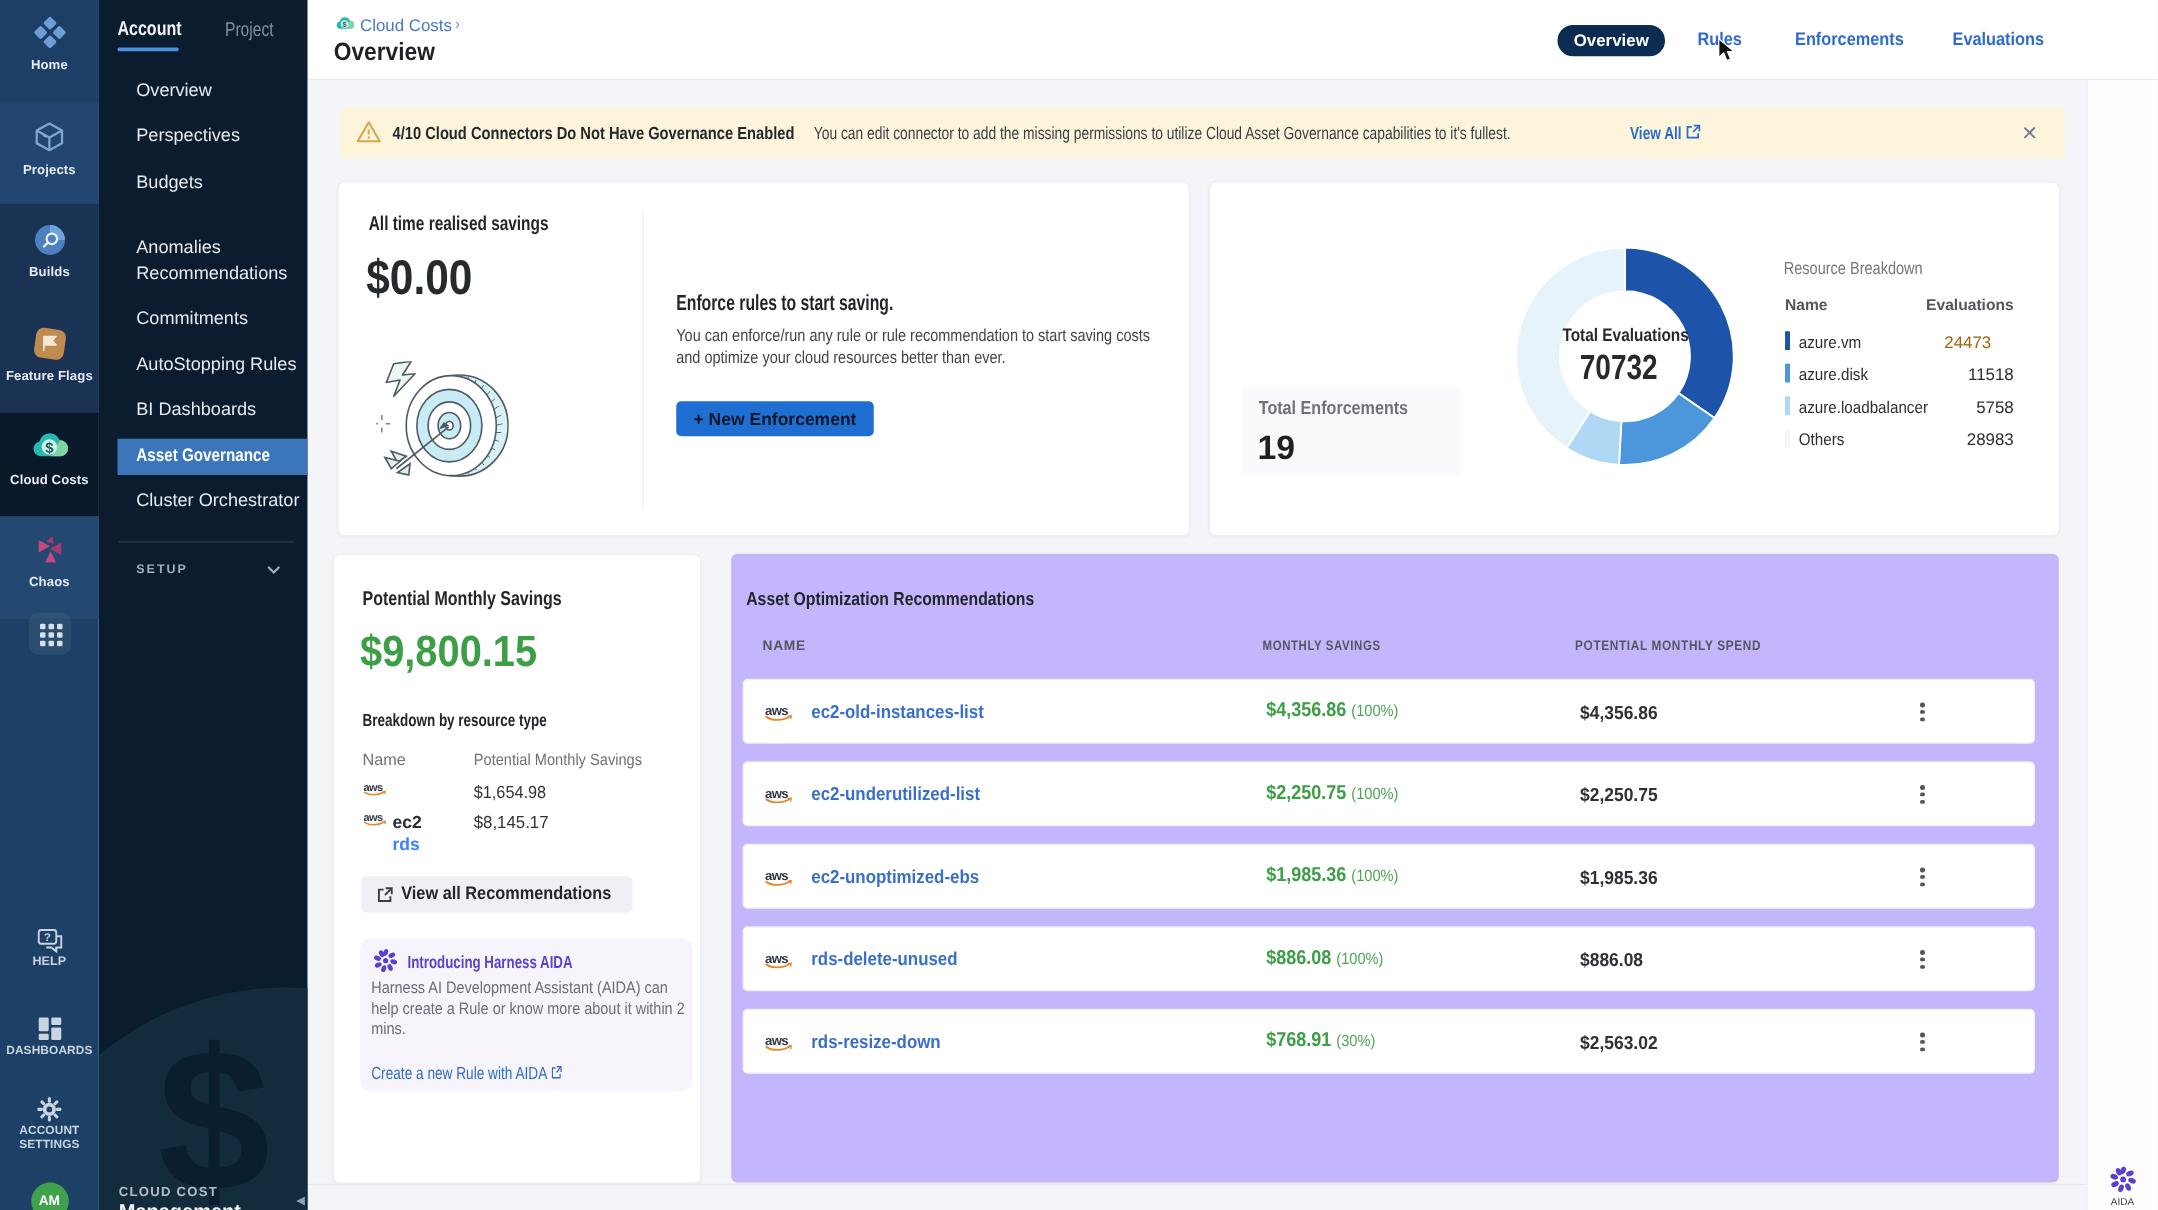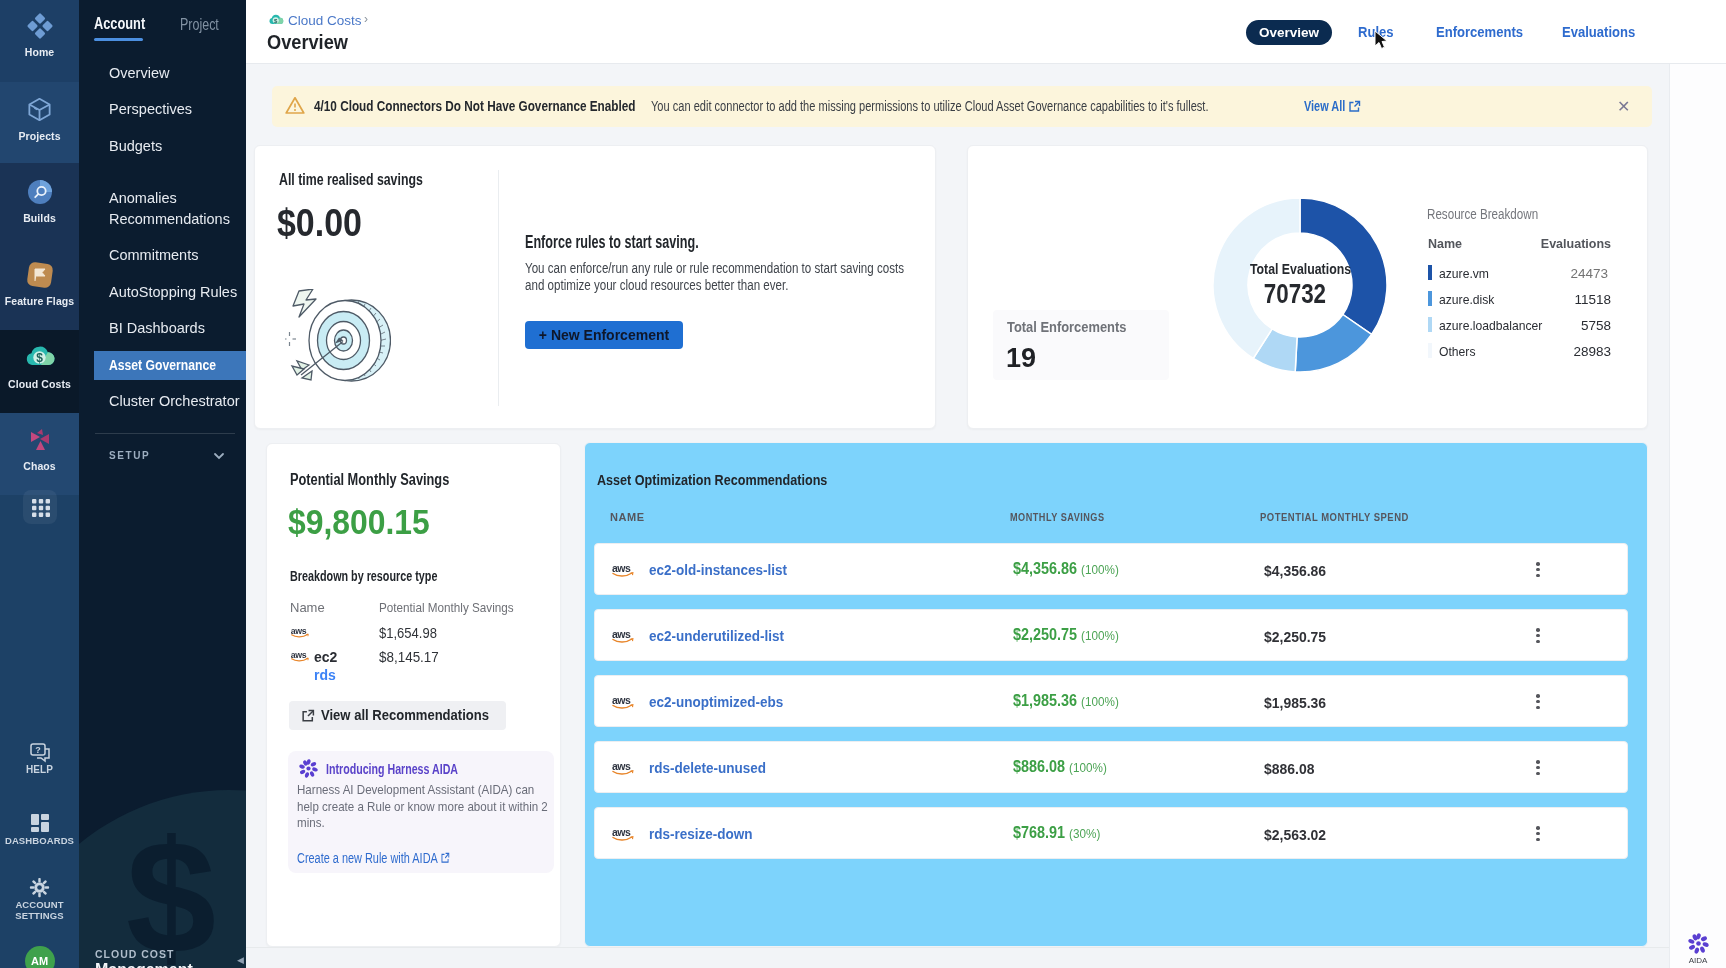--- a/index.html
+++ b/index.html
@@ -194,21 +194,21 @@
       <div class="abs" id="bn_norm" style="transform:scaleX(0.79);transform-origin:left top;left:379px;top:12px;color:#3A3E44;font-size:14px;white-space:nowrap;">You can edit connector to add the missing permissions to utilize Cloud Asset Governance capabilities to it's fullest.</div>
       <div class="abs" id="bn_va" style="transform:scaleX(0.78);transform-origin:left top;left:1032px;top:12px;color:#2A6CC8;font-size:14px;font-weight:bold;white-space:nowrap;">View All</div>
       <div class="abs" style="left:1076px;top:13px;"><svg width="13" height="13" viewBox="0 0 13 13" fill="none" stroke="#2A6CC8" stroke-width="1.4">
             <path d="M5.5 2.5 L2 2.5 L2 11 L10.5 11 L10.5 7.5"></path>
             <path d="M7 1.5 L11.5 1.5 L11.5 6"></path>
             <path d="M11.2 1.8 L6.5 6.5"></path>
           </svg></div>
       <div class="abs" style="left:1345px;top:11px;color:#7A7894;font-size:16px;">✕</div>
     </div>
 
-    <div class="card" style="left:8px;top:145px;width:682px;height:284px;">
+    <div class="card" style="left:24px;top:145px;width:682px;height:284px;">
       <div class="abs" style="left:243px;top:24px;width:0;height:236px;border-left:1px solid #EAEDF0;"></div>
       <div class="abs" id="h_alltime" style="transform:scaleX(0.77);transform-origin:left top;left:24px;top:25px;color:#22262B;font-size:16px;font-weight:bold;white-space:nowrap;">All time realised savings</div>
       <div class="abs" id="h_d0" style="transform:scaleX(0.87);transform-origin:left top;left:22px;top:55px;color:#26292E;font-size:39px;font-weight:bold;white-space:nowrap;">$0.00</div>
       <div class="abs" style="left:30px;top:143px;">
         <svg width="106" height="100" viewBox="0 0 106 100">
 
           <path d="M14 2 L28 0 L21 11 L31 10 L14 28 L19 15 L8 17 Z" fill="#EEF6F0" stroke="#4E5A66" stroke-width="1.3" stroke-linejoin="round"></path>
 
           <g stroke="#79848E" stroke-width="1.2">
             <line x1="4.5" y1="43" x2="4.5" y2="47"></line>
@@ -270,21 +270,21 @@
           <path d="M41.3 161.4 A87.0 87.0 0 0 1 88.0 1.0 L88.0 36.0 A52.0 52.0 0 0 0 60.1 131.9 Z" fill="#E7F3FB" stroke="#fff" stroke-width="1.5"></path>
         </svg>
       </div>
       <div class="abs" id="de_l" style="left:252px;top:115px;width:160px;text-align:center;color:#26292E;font-size:14.5px;font-weight:bold;white-space:nowrap;"><span style="display:inline-block;transform:scaleX(0.85);">Total Evaluations</span></div>
       <div class="abs" style="left:247px;top:132px;width:160px;text-align:center;color:#26292E;font-size:28px;font-weight:bold;"><span style="display:inline-block;transform:scaleX(0.8);">70732</span></div>
       <div class="abs" id="rb_t" style="transform:scaleX(0.83);transform-origin:left top;left:459px;top:60px;color:#74767C;font-size:14px;white-space:nowrap;">Resource Breakdown</div>
       <div class="abs" style="left:460px;top:91px;color:#53565C;font-size:12.5px;font-weight:bold;">Name</div>
       <div class="abs" style="left:543px;top:91px;width:100px;text-align:right;color:#53565C;font-size:12.5px;font-weight:bold;">Evaluations</div>
       <div class="abs" style="left:460px;top:119px;width:4px;height:15px;background:#1D53A8;"></div>
       <div class="abs" style="left:471px;top:120px;color:#2A2D33;font-size:13.5px;transform:scaleX(0.9);transform-origin:left top;">azure.vm</div>
-      <div class="abs" style="left:540px;top:120px;width:100px;text-align:right;color:#737373;font-size:13.5px;">24473</div>
+      <div class="abs" style="left:525px;top:120px;width:100px;text-align:right;color:#a16207;font-size:13.5px;">24473</div>
       <div class="abs" style="left:460px;top:145px;width:4px;height:15px;background:#4C96DC;"></div>
       <div class="abs" style="left:471px;top:146px;color:#2A2D33;font-size:13.5px;transform:scaleX(0.9);transform-origin:left top;">azure.disk</div>
       <div class="abs" style="left:543px;top:146px;width:100px;text-align:right;color:#2A2D33;font-size:13.5px;">11518</div>
       <div class="abs" style="left:460px;top:171px;width:4px;height:15px;background:#AFD8F5;"></div>
       <div class="abs" style="left:471px;top:172px;color:#2A2D33;font-size:13.5px;transform:scaleX(0.9);transform-origin:left top;">azure.loadbalancer</div>
       <div class="abs" style="left:543px;top:172px;width:100px;text-align:right;color:#2A2D33;font-size:13.5px;">5758</div>
       <div class="abs" style="left:460px;top:197px;width:4px;height:15px;background:#F2F7FC;"></div>
       <div class="abs" style="left:471px;top:198px;color:#2A2D33;font-size:13.5px;transform:scaleX(0.9);transform-origin:left top;">Others</div>
       <div class="abs" style="left:543px;top:198px;width:100px;text-align:right;color:#2A2D33;font-size:13.5px;">28983</div>
     </div>
@@ -334,21 +334,21 @@
         <div class="abs" id="ai_t" style="transform:scaleX(0.76);transform-origin:left top;left:38px;top:10px;color:#5A43C9;font-size:14px;font-weight:bold;white-space:nowrap;">Introducing Harness AIDA</div>
         <div class="abs" id="ai_b" style="transform:scaleX(0.87);transform-origin:left top;left:9px;top:31px;color:#6A6D79;font-size:13.3px;line-height:16.5px;white-space:nowrap;">Harness AI Development Assistant (AIDA) can<br>help create a Rule or know more about it within 2<br>mins.</div>
         <div class="abs" id="ai_l" style="transform:scaleX(0.78);transform-origin:left top;left:9px;top:99px;color:#2E6BCE;font-size:14px;white-space:nowrap;">Create a new Rule with AIDA <svg width="12" height="12" viewBox="0 0 13 13" fill="none" stroke="#2E6BCE" stroke-width="1.3" style="vertical-align:-1px;">
               <path d="M5.5 2.5 L2 2.5 L2 11 L10.5 11 L10.5 7.5"></path>
               <path d="M7 1.5 L11.5 1.5 L11.5 6"></path>
               <path d="M11.2 1.8 L6.5 6.5"></path>
             </svg></div>
       </div>
     </div>
 
-    <div class="abs" style="left:338px;top:442px;width:1064px;height:505px;background:#7dd3fc;border:1px solid #F0F2F5;border-radius:6px;">
+    <div class="abs" style="left:338px;top:442px;width:1064px;height:505px;background:#c4b5fd;border:1px solid #F0F2F5;border-radius:6px;">
       <div class="abs" id="aot_t" style="transform:scaleX(0.84);transform-origin:left top;left:12px;top:28px;color:#22262B;font-size:15px;font-weight:bold;white-space:nowrap;">Asset Optimization Recommendations</div>
       <div class="abs" style="left:25px;top:68px;color:#55565E;font-size:11px;font-weight:bold;letter-spacing:0.6px;">NAME</div>
       <div class="abs" id="th2" style="transform:scaleX(0.83);transform-origin:left top;left:425px;top:68px;color:#55565E;font-size:11px;font-weight:bold;letter-spacing:0.6px;white-space:nowrap;">MONTHLY SAVINGS</div>
       <div class="abs" id="th3" style="transform:scaleX(0.86);transform-origin:left top;left:675px;top:68px;color:#55565E;font-size:11px;font-weight:bold;letter-spacing:0.6px;white-space:nowrap;">POTENTIAL MONTHLY SPEND</div>
       <div class="row" style="top:100px;">
         <div class="abs" style="left:16px;top:18px;"><svg width="24" height="15" viewBox="0 0 24 15">
               <text x="1" y="10" font-size="10.5" font-weight="bold" fill="#2E3440" letter-spacing="-0.5">aws</text>
               <path d="M2 11.5 C7 14.9 15.5 14.7 21 11" fill="none" stroke="#E8862B" stroke-width="1.5" stroke-linecap="round"></path>
               <path d="M21.5 13.2 L21.9 10.6 L19.3 11.2" fill="none" stroke="#E8862B" stroke-width="1.1"></path>
             </svg></div>

